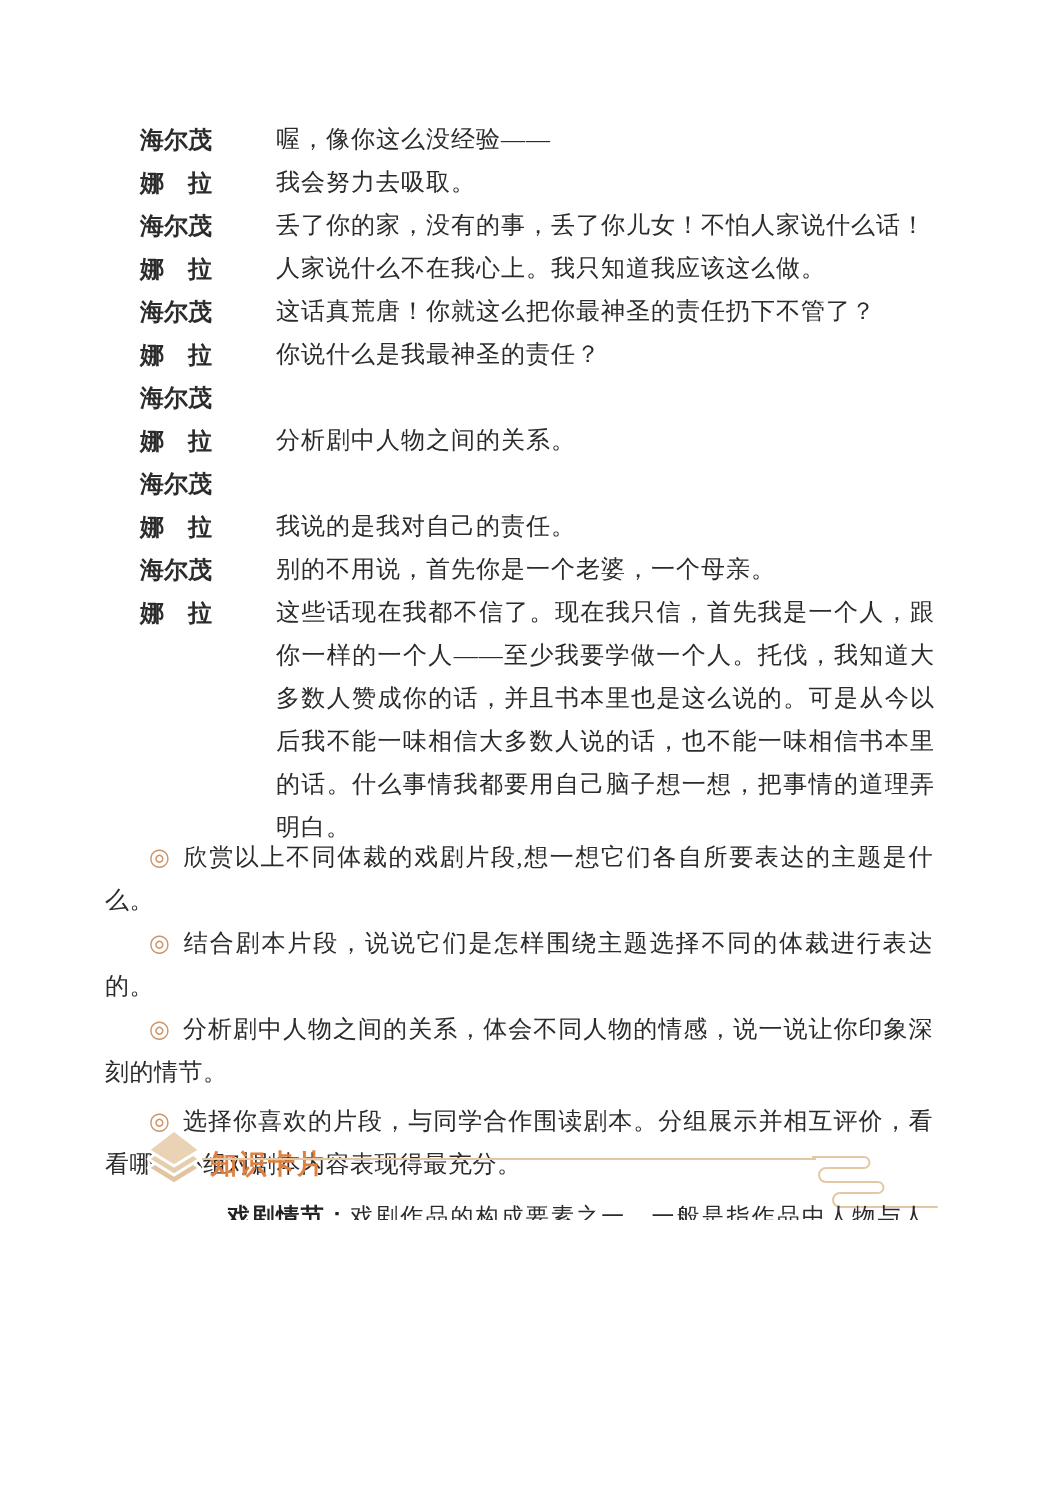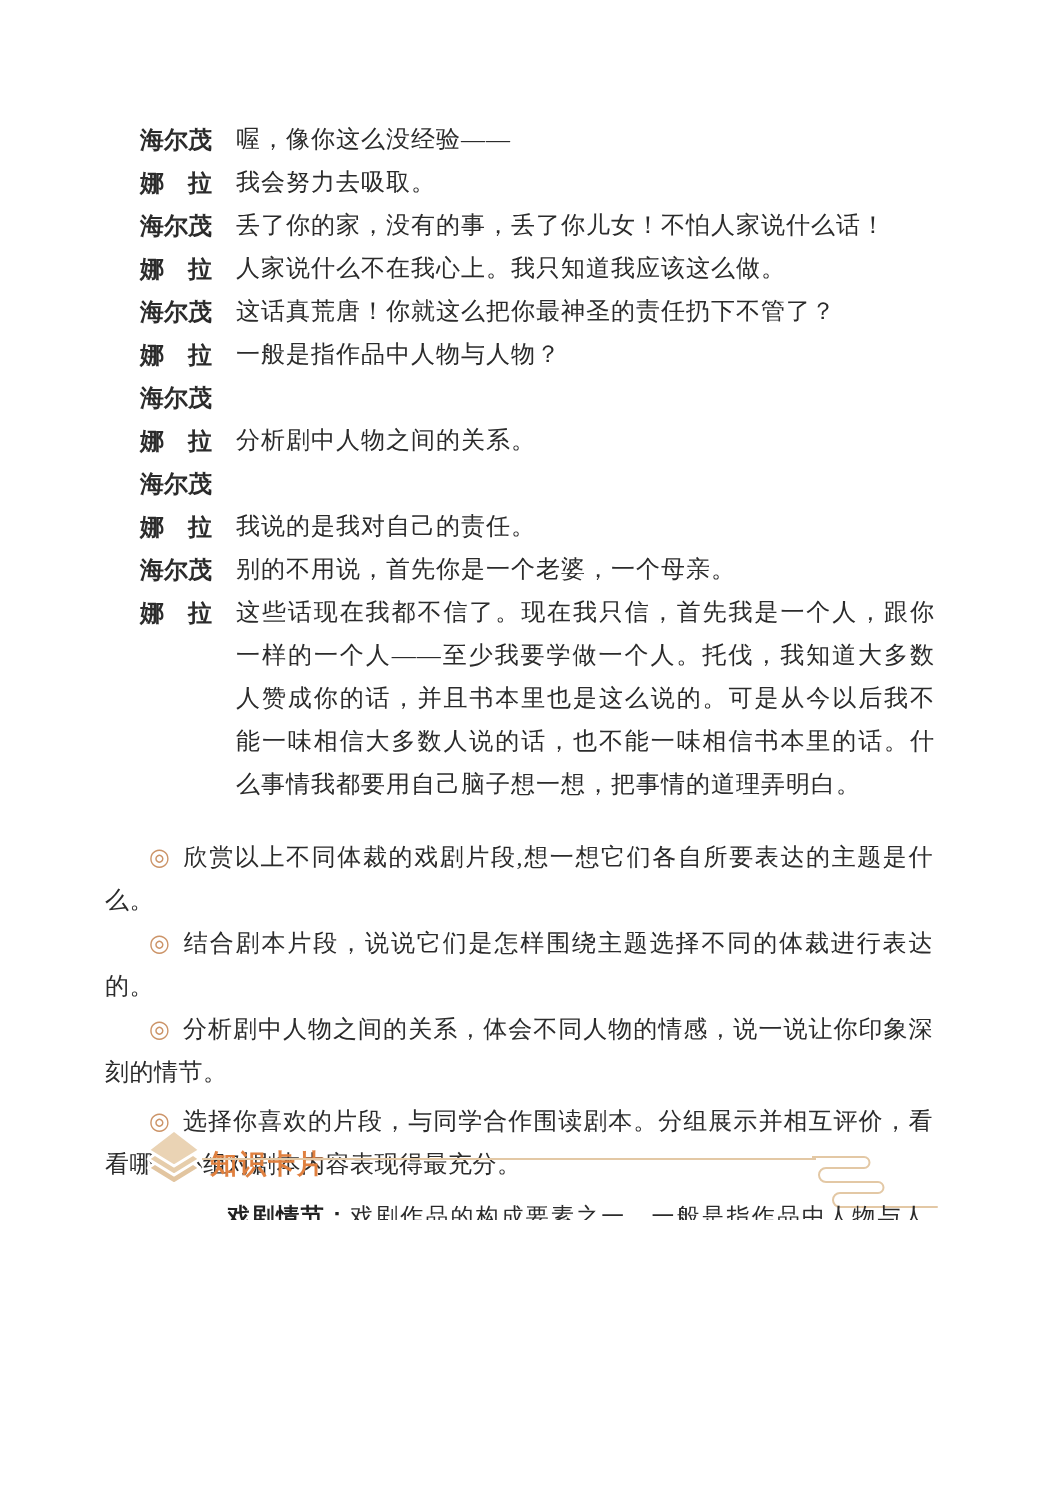--- a/index.html
+++ b/index.html
@@ -14,21 +14,21 @@
 
   
   .dialogue{position:absolute;left:140px;top:118px;width:795px;}
   .drow{display:flex;font-size:24px;line-height:43px;}
   .spk{
     flex:0 0 96px;width:96px;
     font-weight:bold;
     font-family:"Liberation Sans","DejaVu Sans",sans-serif;
     white-space:pre;
   }
-  .dl{flex:1;text-align:justify;letter-spacing:1px;}
+  .dl{flex:1;text-align:justify;letter-spacing:1px;margin-left:40px;}
 
   
   .questions{position:absolute;left:105px;top:836px;width:828px;
     font-size:24px;line-height:43px;}
   .q{margin:0;text-indent:44px;text-align:justify;letter-spacing:0.5px;}
   .q.qlast{margin-top:6px;}
   .bullet{color:#cc9468;margin-right:12px;font-family:"DejaVu Sans",sans-serif;}
 
   
   .kcard{position:absolute;left:0;top:1118px;width:1060px;height:235px;}
@@ -94,21 +94,21 @@
     <div class="drow">
       <span class="spk">娜　拉</span>
       <span class="dl">人家说什么不在我心上。我只知道我应该这么做。</span>
     </div>
     <div class="drow">
       <span class="spk">海尔茂</span>
       <span class="dl">这话真荒唐！你就这么把你最神圣的责任扔下不管了？</span>
     </div>
     <div class="drow">
       <span class="spk">娜　拉</span>
-      <span class="dl">一般是指作品中人物与人物？</span>
+      <span class="dl">你说什么是我最神圣的责任？</span>
     </div>
     <div class="drow">
       <span class="spk">海尔茂</span>
     </div>
     <div class="drow">
       <span class="spk">娜　拉</span>
       <span class="dl">分析剧中人物之间的关系。</span>
     </div>
     <div class="drow">
       <span class="spk">海尔茂</span>

